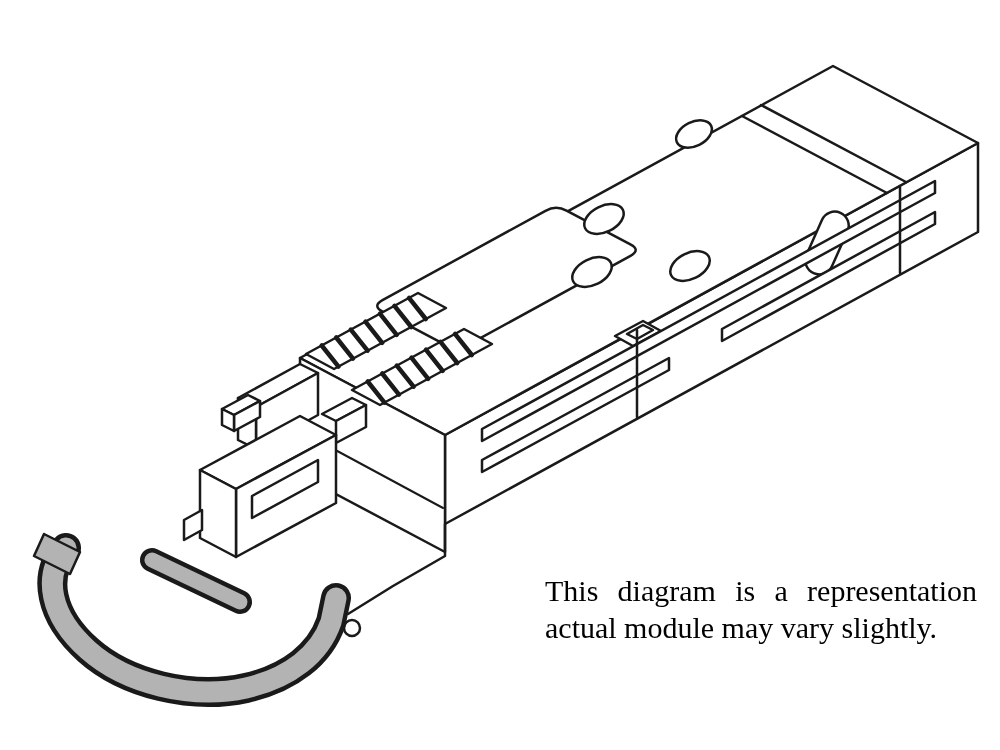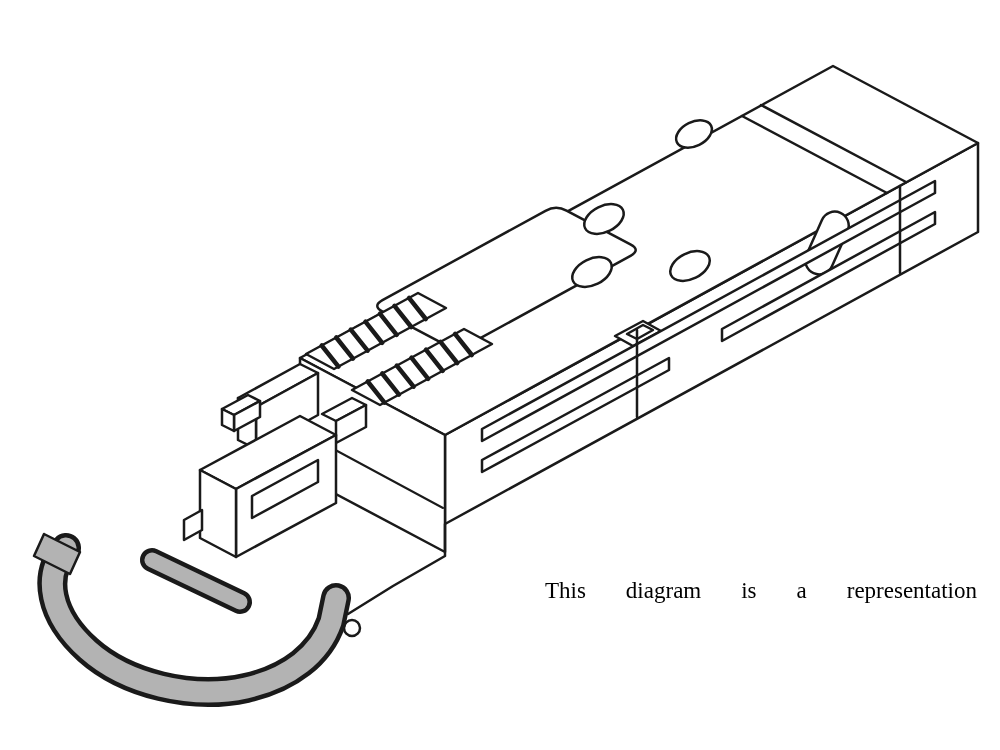--- a/index.html
+++ b/index.html
@@ -19,21 +19,21 @@
     left: 0;
     top: 0;
     width: 1000px;
     height: 750px;
   }
   .caption {
     position: absolute;
     left: 545px;
     top: 572px;
     width: 432px;
-    font-size: 23px;
+    font-size: 30px;
     color: #000000;
     line-height: 37px;
   }
   .cap-line {
     display: block;
     white-space: nowrap;
   }
   .cap-line.justify {
     white-space: normal;
     text-align: justify;
@@ -132,13 +132,14 @@
       <path fill="none" stroke-width="24" d="M152,560 L240,602"></path>
       <path fill="none" stroke="#b3b3b3" stroke-width="15" d="M152,560 L240,602"></path>
       <polygon fill="#b3b3b3" points="44,534 80,552 70,574 34,556"></polygon>
     </g>
 
   </g>
 </svg>
 
 <div class="caption">
   <span class="cap-line justify">This diagram is a representation</span>
+  <span class="cap-line">actual module may vary slightly.</span>
 </div>
 
 </body></html>

